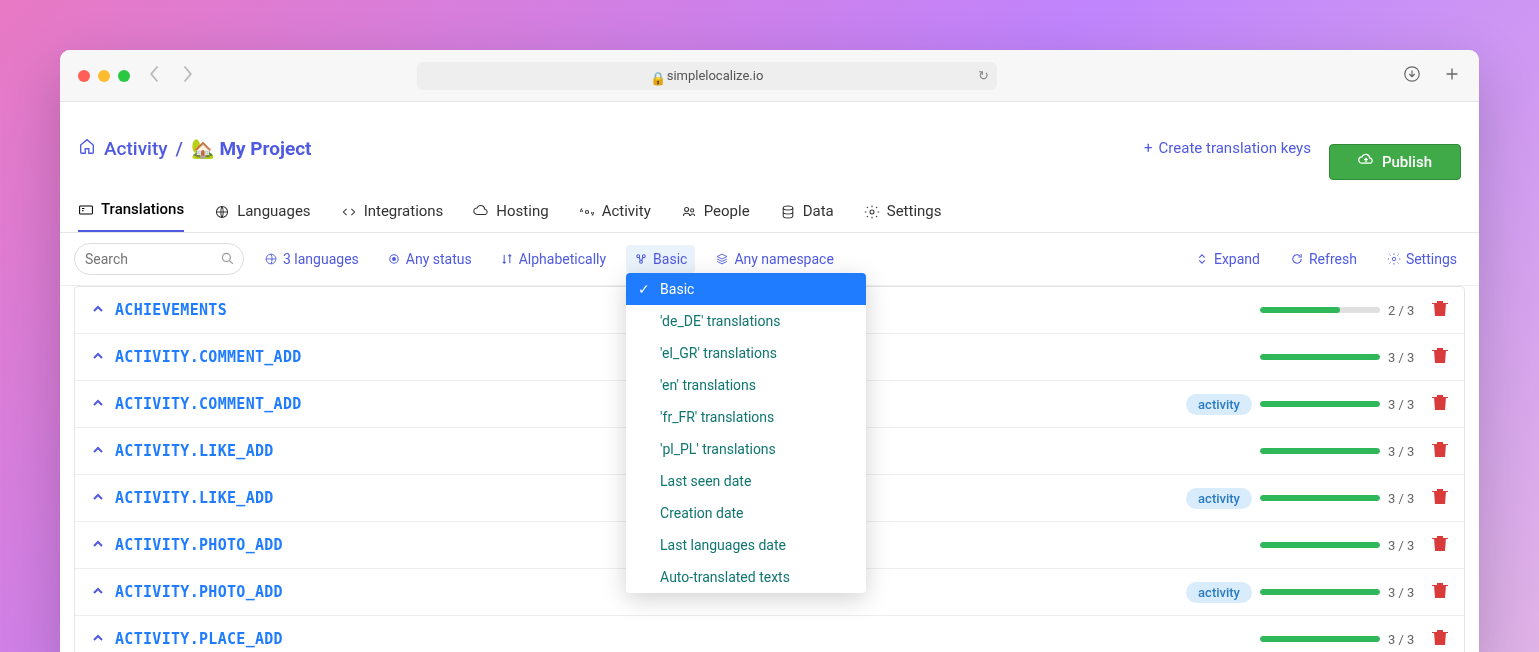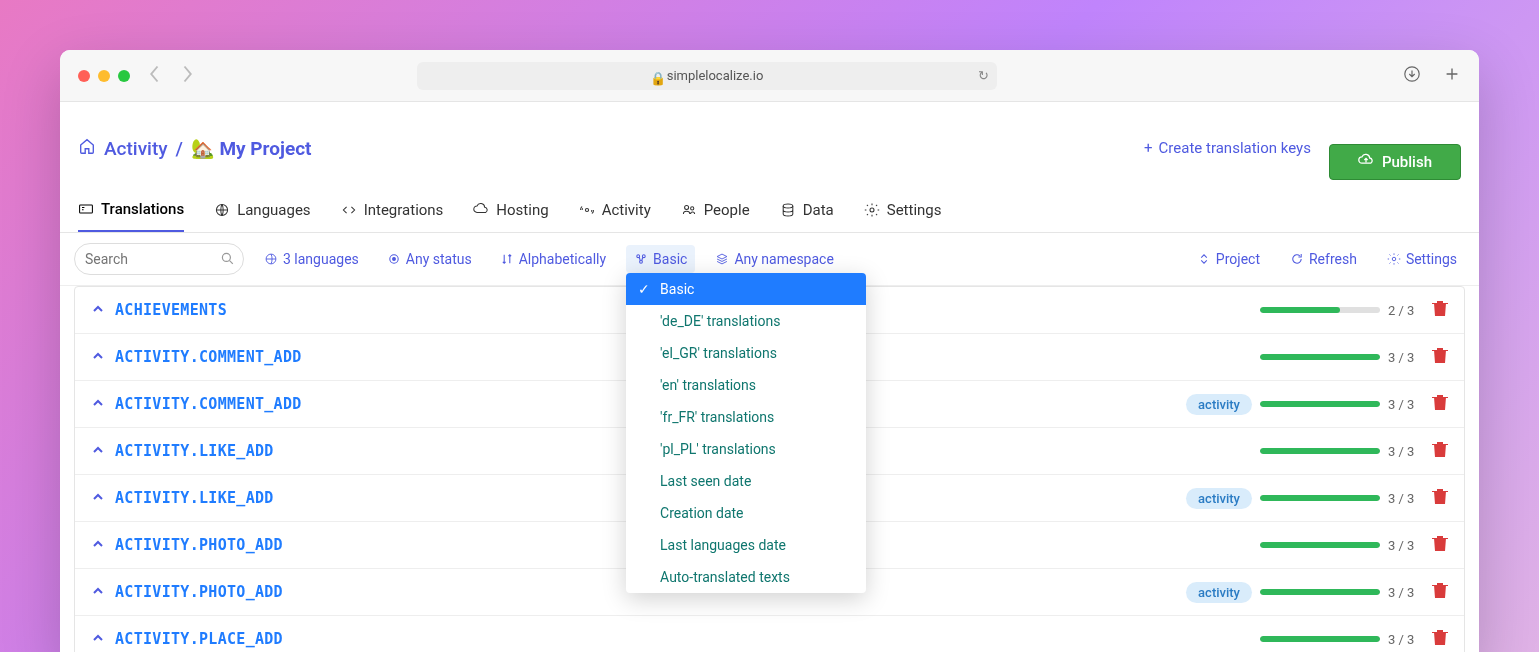--- a/index.html
+++ b/index.html
@@ -68,21 +68,21 @@
   border-radius: 4px;
   padding: 8px 28px;
   font-size: 15px;
   font-weight: 500;
   display: flex; align-items:center; gap:8px;
   cursor:pointer;
   margin-top:28px;
 }
 
 .tabs { display: flex; gap: 30px; padding: 0 18px; border-bottom: 1px solid #e5e5e5; }
-.tab { display: flex; align-items: center; gap: 7px; padding: 10px 0 12px 0; color: #333; font-size: 15px; cursor:pointer; }
+.tab { display: flex; align-items: flex-end; gap: 7px; padding: 10px 0 12px 0; color: #333; font-size: 15px; cursor:pointer; }
 .tab.active { color: #000; border-bottom: 2px solid #4f5ae0; font-weight:500; }
 .tab svg { width: 16px; height: 16px; }
 
 .filterbar { display: flex; align-items: center; padding: 10px 14px; gap: 12px; border-bottom: 1px solid #eee; }
 .search-box { position: relative; }
 .search-box input {
   width: 170px; height: 32px; border: 1px solid #ddd; border-radius: 16px;
   padding: 0 28px 0 10px; font-size: 14px; color: #555;
 }
 .search-box svg { position: absolute; right: 8px; top: 8px; width: 16px; height: 16px; color: #999; }
@@ -296,21 +296,21 @@
           <path d="M3 10l7 3.5 7-3.5M3 13.5l7 3.5 7-3.5"></path>
         </svg>
         <span>Any namespace</span>
       </div>
 
     <div class="filterbar-right">
       <div class="filter-pill">
           <svg viewBox="0 0 20 20" fill="none" stroke="currentColor" stroke-width="1.5">
             <path d="M6 8l4-4 4 4M6 12l4 4 4-4"></path>
           </svg>
-          <span>Project</span>
+          <span>Expand</span>
         </div>
       <div class="filter-pill">
           <svg viewBox="0 0 20 20" fill="none" stroke="currentColor" stroke-width="1.5">
             <path d="M16 10a6 6 0 11-2-4.5M16 3v4h-4"></path>
           </svg>
           <span>Refresh</span>
         </div>
       <div class="filter-pill">
           <svg viewBox="0 0 20 20" fill="none" stroke="currentColor" stroke-width="1.3">
             <circle cx="10" cy="10" r="2.5"></circle>

